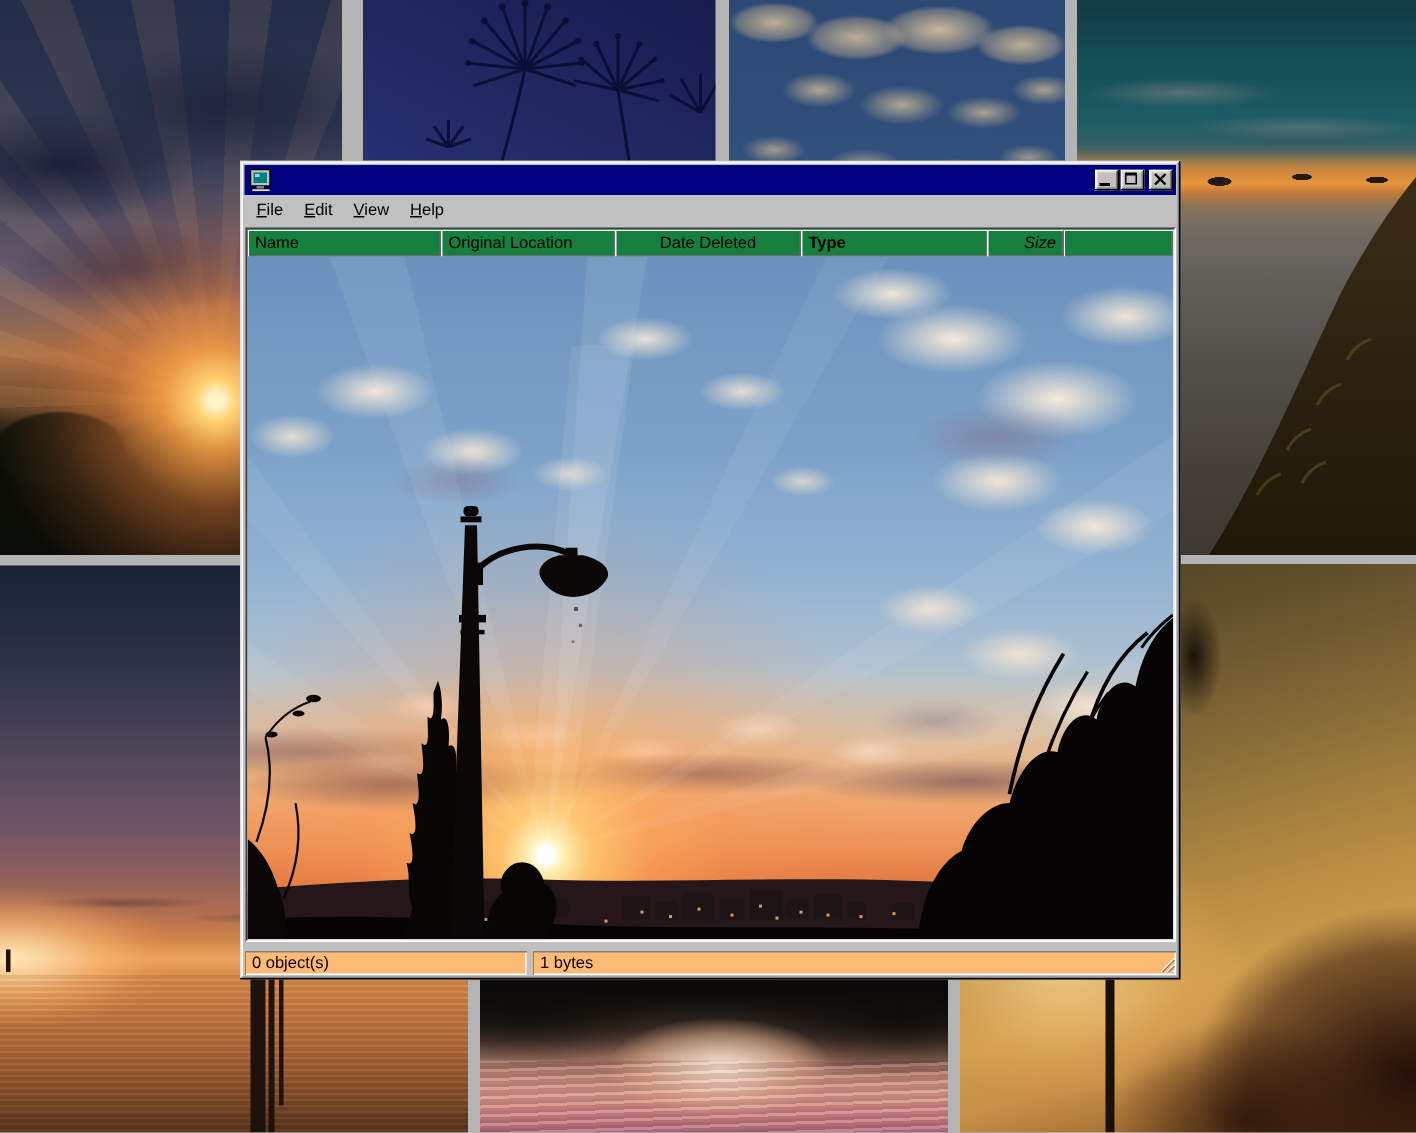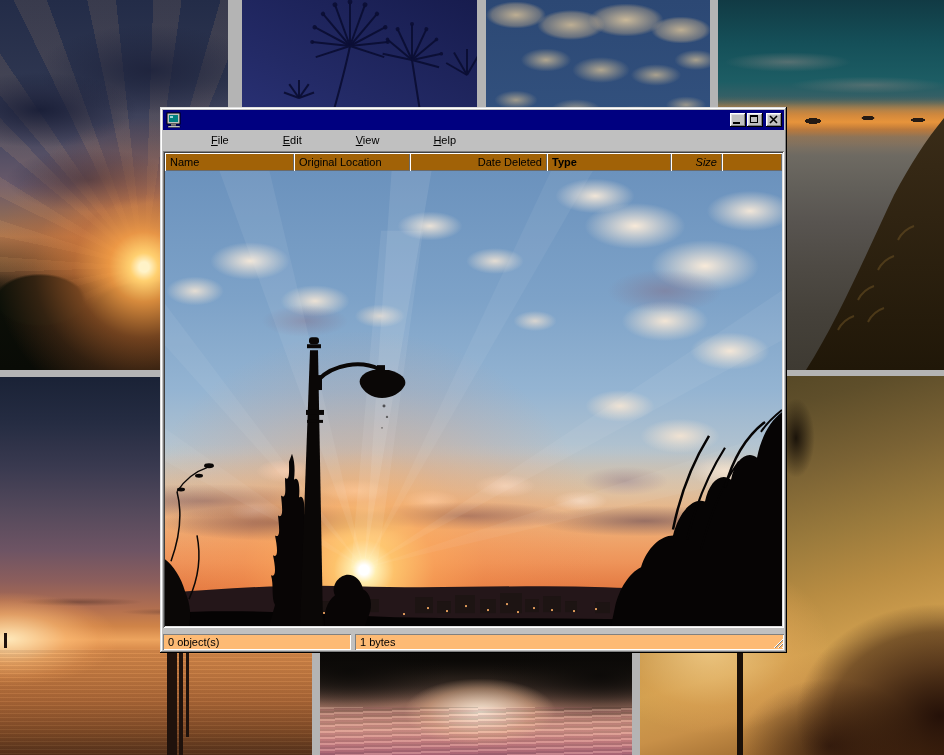--- a/index.html
+++ b/index.html
@@ -103,27 +103,27 @@
   #titlebar{height:20px;background:#000080;display:flex;align-items:center;padding:0 2px;flex:0 0 auto;}
   #titlebar .ticon{width:16px;height:16px;margin-left:1px;flex:0 0 auto;}
   #titlebar .ttext{flex:1;color:#fff;font-weight:bold;font-size:11px;padding-left:3px;overflow:hidden;white-space:nowrap;}
   .tbtn{width:16px;height:14px;background:#c0c0c0;margin-left:1px;position:relative;flex:0 0 auto;
     box-shadow:inset -1px -1px 0 #000,inset 1px 1px 0 #fff,inset -2px -2px 0 #808080,inset 2px 2px 0 #dfdfdf;}
   .tbtn.close{margin-left:3px;}
   .g-min{position:absolute;left:3px;bottom:3px;width:7px;height:2px;background:#000;}
   .g-max{position:absolute;left:3px;top:2px;width:8px;height:8px;border:1px solid #000;border-top-width:2px;box-sizing:border-box;}
   .g-close{position:absolute;left:3px;top:2px;width:9px;height:9px;}
   #menubar{height:21px;display:flex;align-items:center;padding-left:1px;flex:0 0 auto;}
-  .menu-item{padding:2px 7px 3px 7px;margin-left:40px;}
+  .menu-item{padding:2px 7px 3px 7px;}
   .menu-item u{text-decoration:underline;}
   #client{flex:1;margin:0;background:#c0c0c0;padding:2px;
     box-shadow:inset 1px 1px 0 #808080,inset -1px -1px 0 #fff,inset 2px 2px 0 #404040,inset -2px -2px 0 #dfdfdf;
     display:flex;flex-direction:column;min-height:0;}
   #header-row{height:18px;display:flex;flex:0 0 auto;background:#c0c0c0;}
-  .hcell{box-sizing:border-box;height:18px;line-height:16px;padding:1px 5px 0 5px;background:#a16207;
+  .hcell{box-sizing:border-box;height:18px;line-height:16px;padding:1px 5px 0 5px;background:#15803d;
     box-shadow:inset 1px 1px 0 #fff,inset -1px -1px 0 #6a6a6a;overflow:hidden;white-space:nowrap;flex:0 0 auto;}
   .hcell.filler{flex:1 1 auto;}
   #listarea{flex:1;position:relative;overflow:hidden;min-height:0;
     background-color:#7b9cc0;
     background-image:
       radial-gradient(circle at 199px 399px,#ffffff 0px,#ffffff 5px,#ffeeb0 12px,rgba(255,200,110,.9) 30px,rgba(255,170,90,.55) 70px,rgba(250,150,80,.28) 120px,rgba(245,140,80,.12) 180px,rgba(0,0,0,0) 240px),
       radial-gradient(ellipse 60px 20px at 199px 370px,rgba(255,220,180,.8),rgba(0,0,0,0) 75%),
       radial-gradient(ellipse 180px 26px at 120px 352px,rgba(80,55,75,.75),rgba(0,0,0,0) 70%),
       radial-gradient(ellipse 150px 20px at 300px 345px,rgba(90,65,85,.6),rgba(0,0,0,0) 70%),
       radial-gradient(ellipse 160px 22px at 480px 350px,rgba(85,60,80,.55),rgba(0,0,0,0) 70%),
@@ -299,21 +299,21 @@
       <div class="menu-item"><u>F</u>ile</div>
       <div class="menu-item"><u>E</u>dit</div>
       <div class="menu-item"><u>V</u>iew</div>
       <div class="menu-item"><u>H</u>elp</div>
     </div>
 
   <div id="client">
     <div id="header-row">
         <div class="hcell" style="width: 129px; text-align: left;">Name</div>
         <div class="hcell" style="width: 116px; text-align: left;">Original Location</div>
-        <div class="hcell" style="width: 137px; text-align: right;">Date Deleted</div>
+        <div class="hcell" style="width: 124px; text-align: center;">Date Deleted</div>
         <div class="hcell" style="width: 124px; text-align: left; font-weight: bold;">Type</div>
         <div class="hcell" style="width: 51px; text-align: right; font-style: italic;">Size</div>
         <div class="hcell filler"></div>
       </div>
     <div id="listarea">
       <svg viewBox="0 0 617 457" preserveAspectRatio="none">
 
         <g fill="#fff">
           <polygon points="199,399 40,-40 95,-40" opacity="0.07"></polygon>
           <polygon points="199,399 230,-50 275,-50" opacity="0.09"></polygon>

